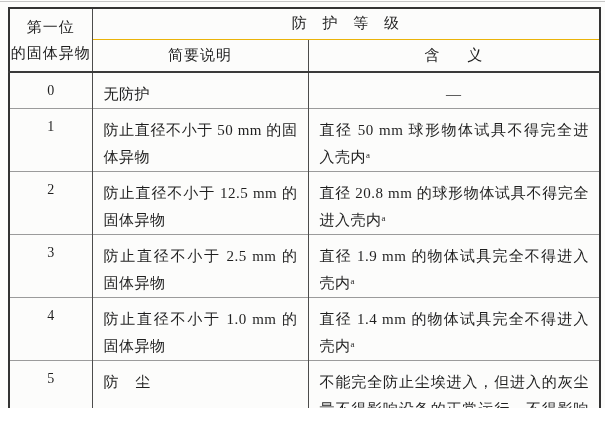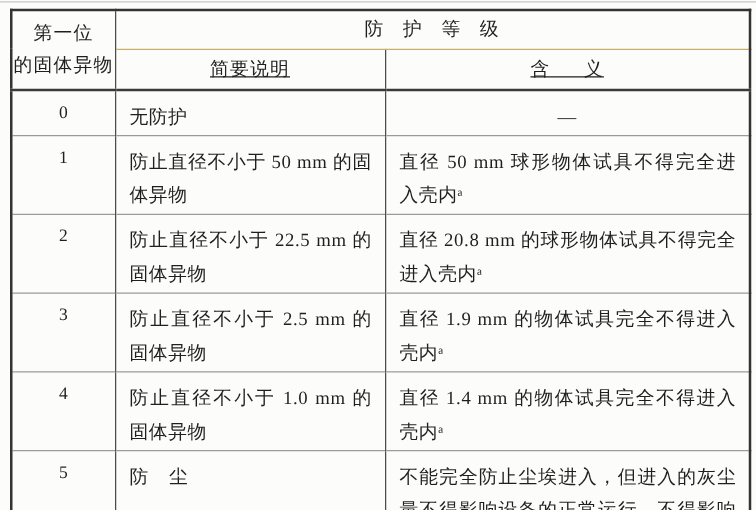--- a/index.html
+++ b/index.html
@@ -32,21 +32,21 @@
   col.col-brief   { width: 216px; }
   col.col-meaning { width: 292px; }
 
   td { margin: 0; overflow: hidden; }
 
   
   td.vline-r { border-right: 1px solid #4c4c4c; }
 
   
   tr.hrow1 { height: 31px; }
-  tr.hrow2 { height: 33px; text-decoration: underline; }
+  tr.hrow2 { height: 33px; }
   td.hcell {
     text-align: center;
     vertical-align: middle;
     font-size: 15px;
     letter-spacing: 1px;
     padding: 0;
   }
   td.hcell-first {
     line-height: 26px;
     border-bottom: 2px solid #3a3a3a;
@@ -132,21 +132,21 @@
       </tr>
 
       <tr class="drow r1">
         <td class="digit-cell vline-r">1</td>
         <td class="text-cell vline-r">防止直径不小于 50 mm 的固体异物</td>
         <td class="text-cell">直径 50 mm 球形物体试具不得完全进入壳内ᵃ</td>
       </tr>
 
       <tr class="drow r2">
         <td class="digit-cell vline-r">2</td>
-        <td class="text-cell vline-r">防止直径不小于 22.5 mm 的固体异物</td>
+        <td class="text-cell vline-r">防止直径不小于 12.5 mm 的固体异物</td>
         <td class="text-cell">直径 20.8 mm 的球形物体试具不得完全进入壳内ᵃ</td>
       </tr>
 
       <tr class="drow r3">
         <td class="digit-cell vline-r">3</td>
         <td class="text-cell vline-r">防止直径不小于 2.5 mm 的固体异物</td>
         <td class="text-cell">直径 1.9 mm 的物体试具完全不得进入壳内ᵃ</td>
       </tr>
 
       <tr class="drow r4">

